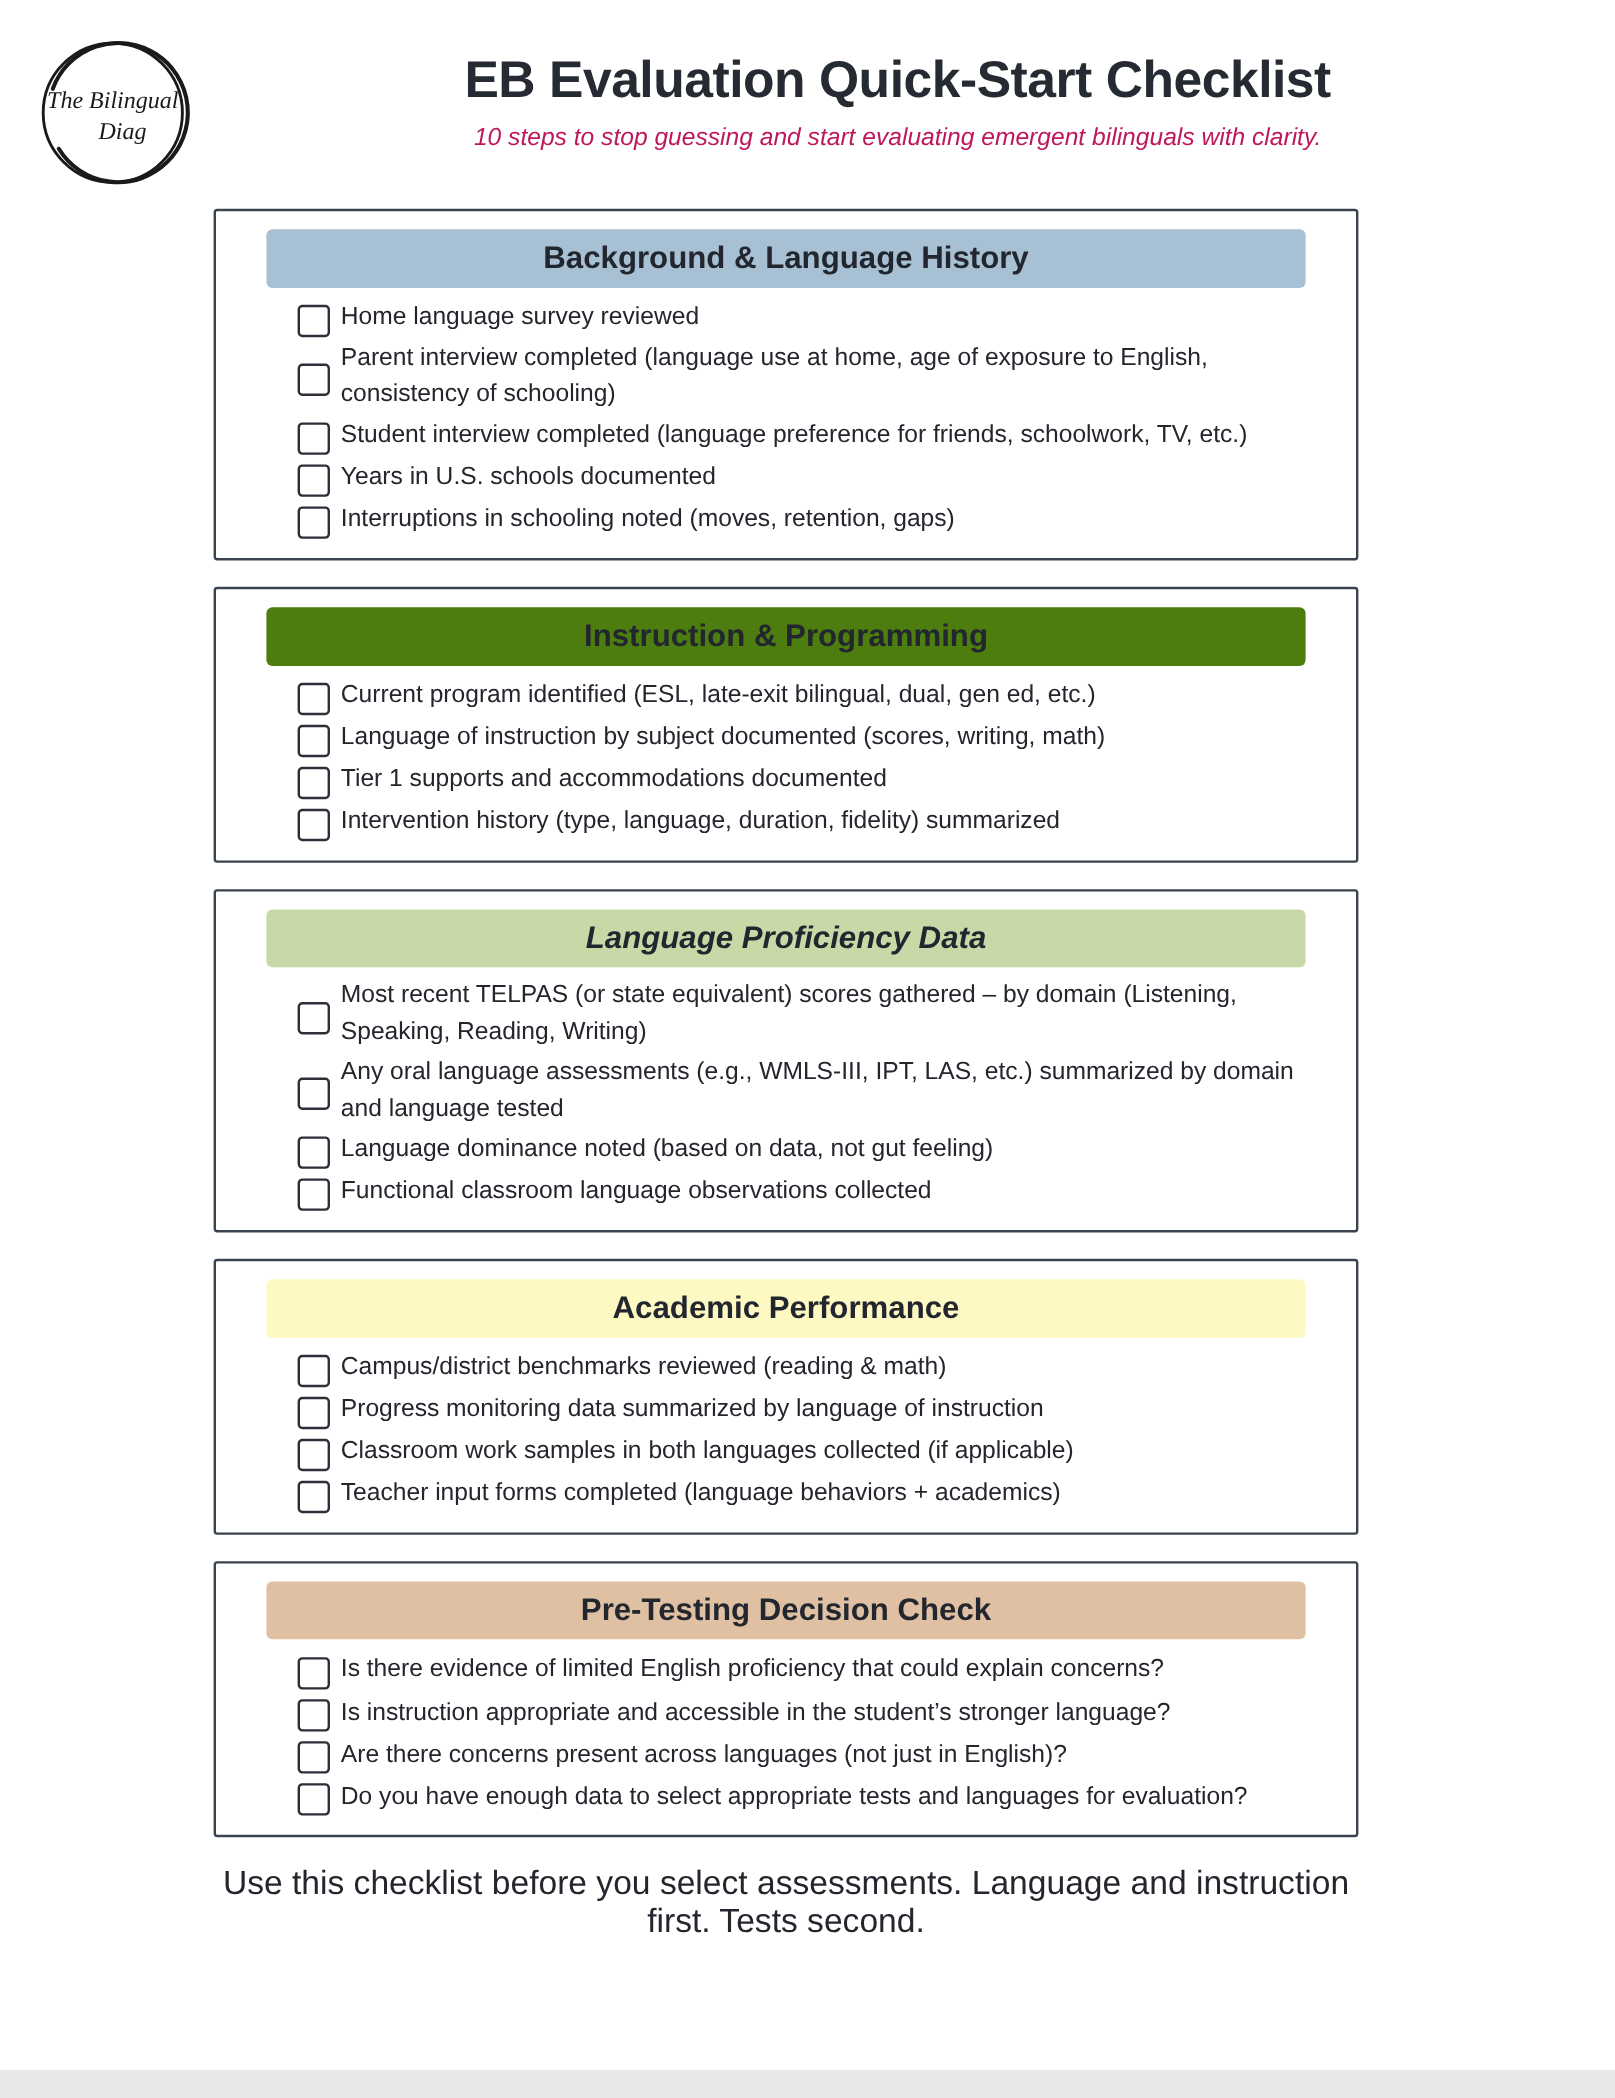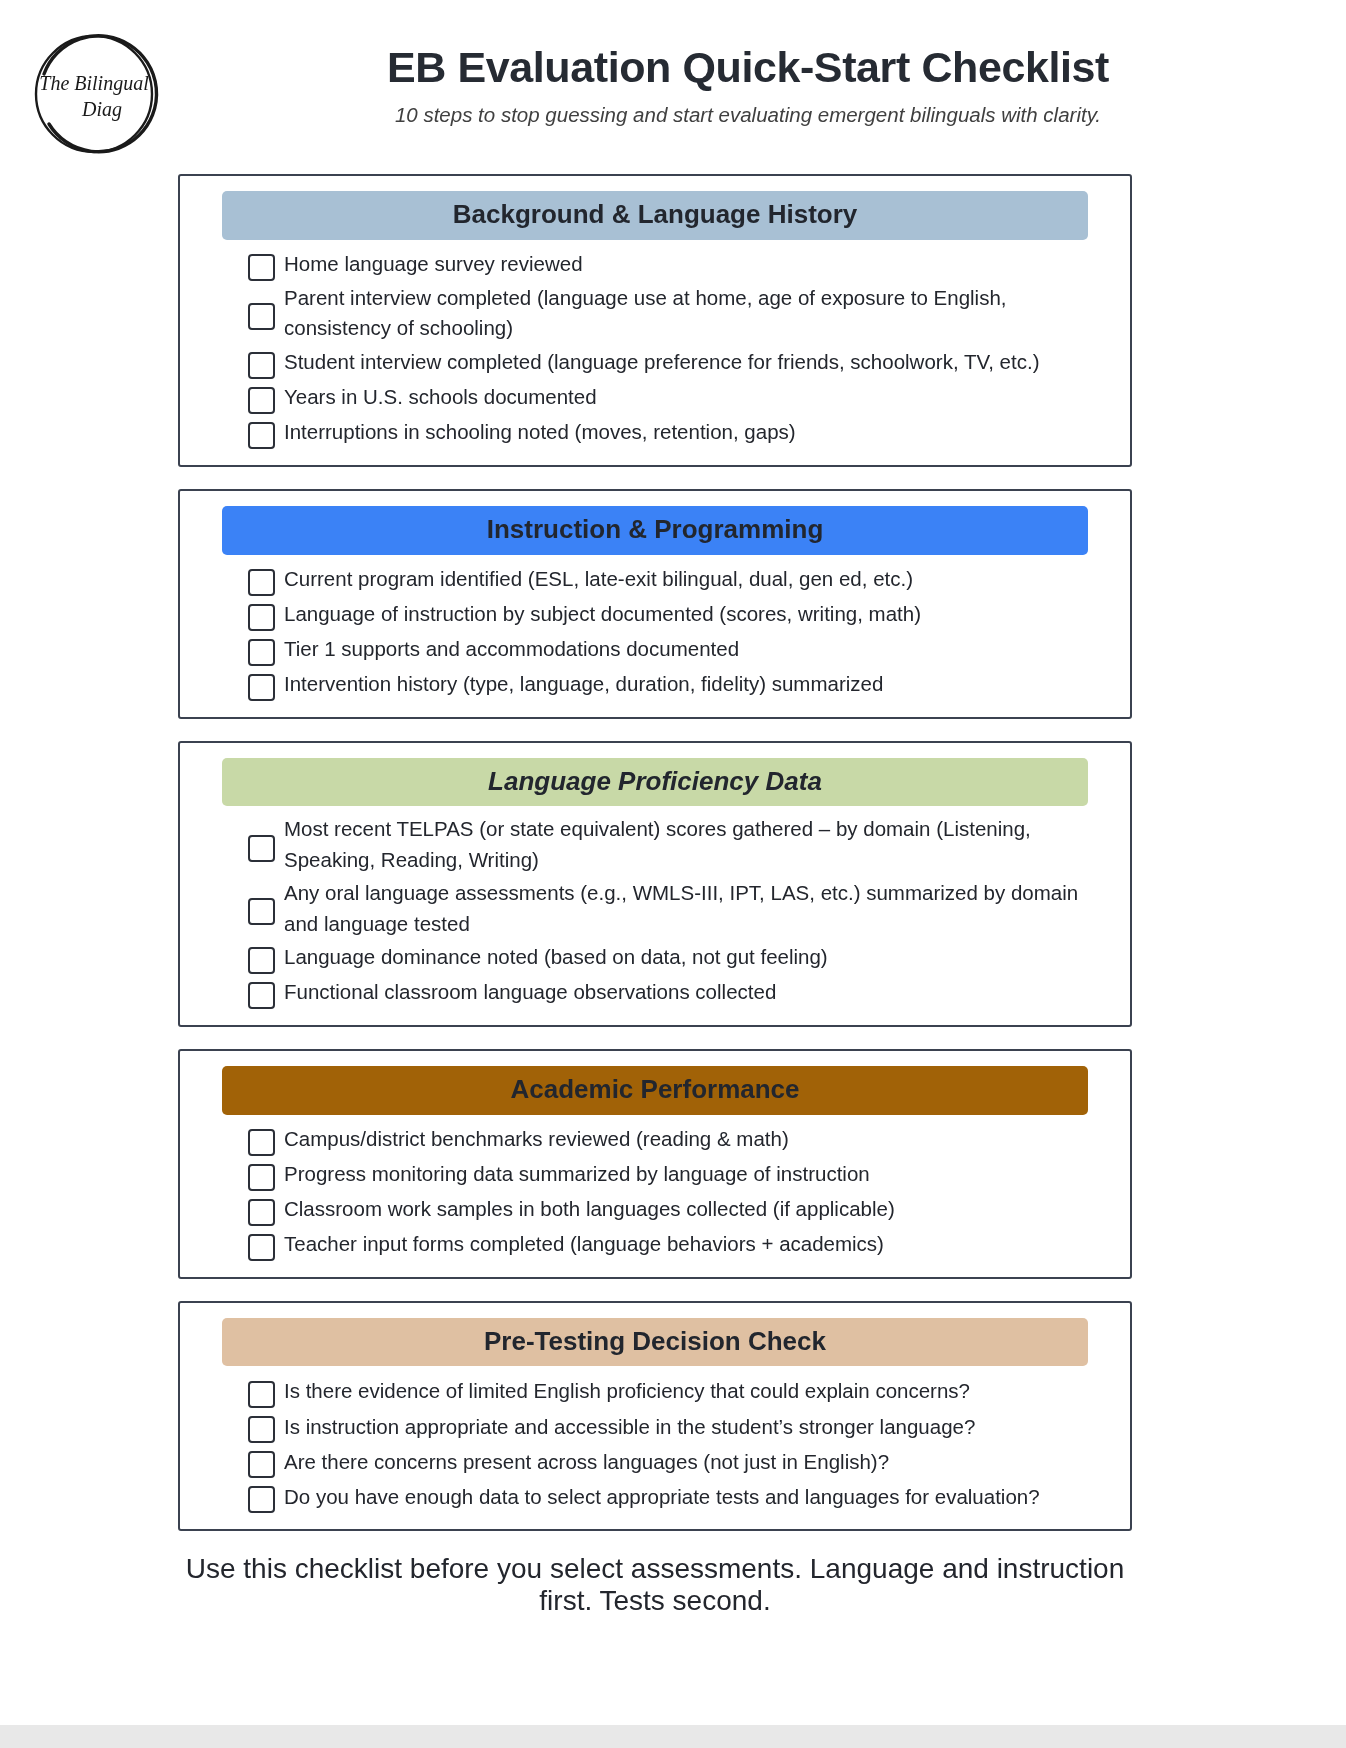--- a/index.html
+++ b/index.html
@@ -58,21 +58,21 @@
     font-size: 43px;
     font-weight: bold;
     color: #262b33;
     letter-spacing: -0.4px;
     line-height: 1.1;
     margin: 22px 0 0 0;
   }
   .subtitle {
     font-style: italic;
     font-size: 20.5px;
-    color: #404040;
+    color: #be185d;
     margin-top: 12px;
     line-height: 1.2;
   }
 
   
   .cards {
     margin: 12px 178px 0 178px;
   }
   .card {
     border: 2.5px solid #3b4250;
@@ -171,21 +171,21 @@
               <span class="checkbox"></span>
               <span class="item-text">Years in U.S. schools documented</span>
             </li>
             <li class="item">
               <span class="checkbox"></span>
               <span class="item-text">Interruptions in schooling noted (moves, retention, gaps)</span>
             </li>
           </ul>
         </div>
         <div class="card tight">
-          <div class="card-header" style="background: #3b82f6;">Instruction &amp; Programming</div>
+          <div class="card-header" style="background: #4d7c0f;">Instruction &amp; Programming</div>
           <ul class="items">
             <li class="item">
               <span class="checkbox"></span>
               <span class="item-text">Current program identified (ESL, late-exit bilingual, dual, gen ed, etc.)</span>
             </li>
             <li class="item">
               <span class="checkbox"></span>
               <span class="item-text">Language of instruction by subject documented (scores, writing, math)</span>
             </li>
             <li class="item">
@@ -213,21 +213,21 @@
               <span class="checkbox"></span>
               <span class="item-text">Language dominance noted (based on data, not gut feeling)</span>
             </li>
             <li class="item">
               <span class="checkbox"></span>
               <span class="item-text">Functional classroom language observations collected</span>
             </li>
           </ul>
         </div>
         <div class="card tight">
-          <div class="card-header" style="background: #a16207;">Academic Performance</div>
+          <div class="card-header" style="background: #fef9c3;">Academic Performance</div>
           <ul class="items">
             <li class="item">
               <span class="checkbox"></span>
               <span class="item-text">Campus/district benchmarks reviewed (reading &amp; math)</span>
             </li>
             <li class="item">
               <span class="checkbox"></span>
               <span class="item-text">Progress monitoring data summarized by language of instruction</span>
             </li>
             <li class="item">

